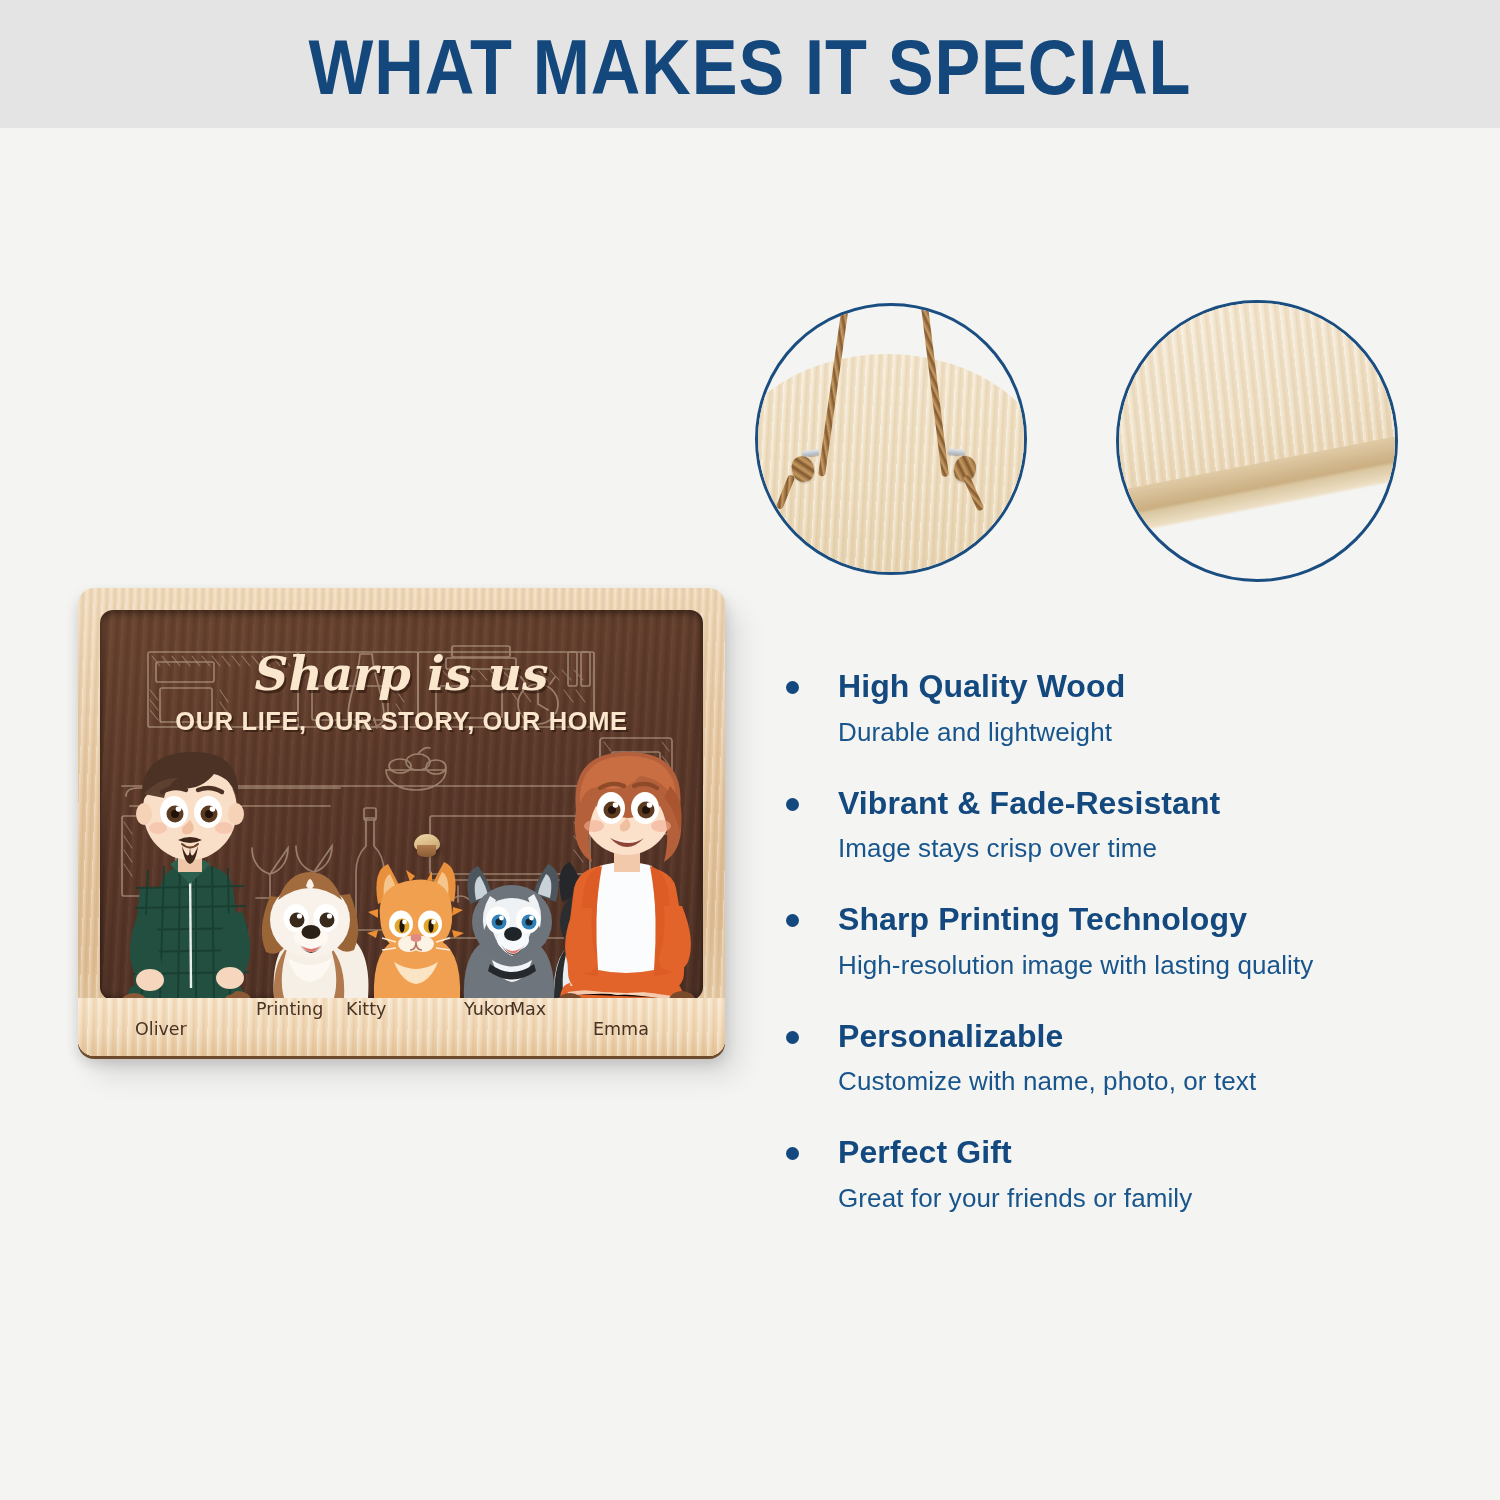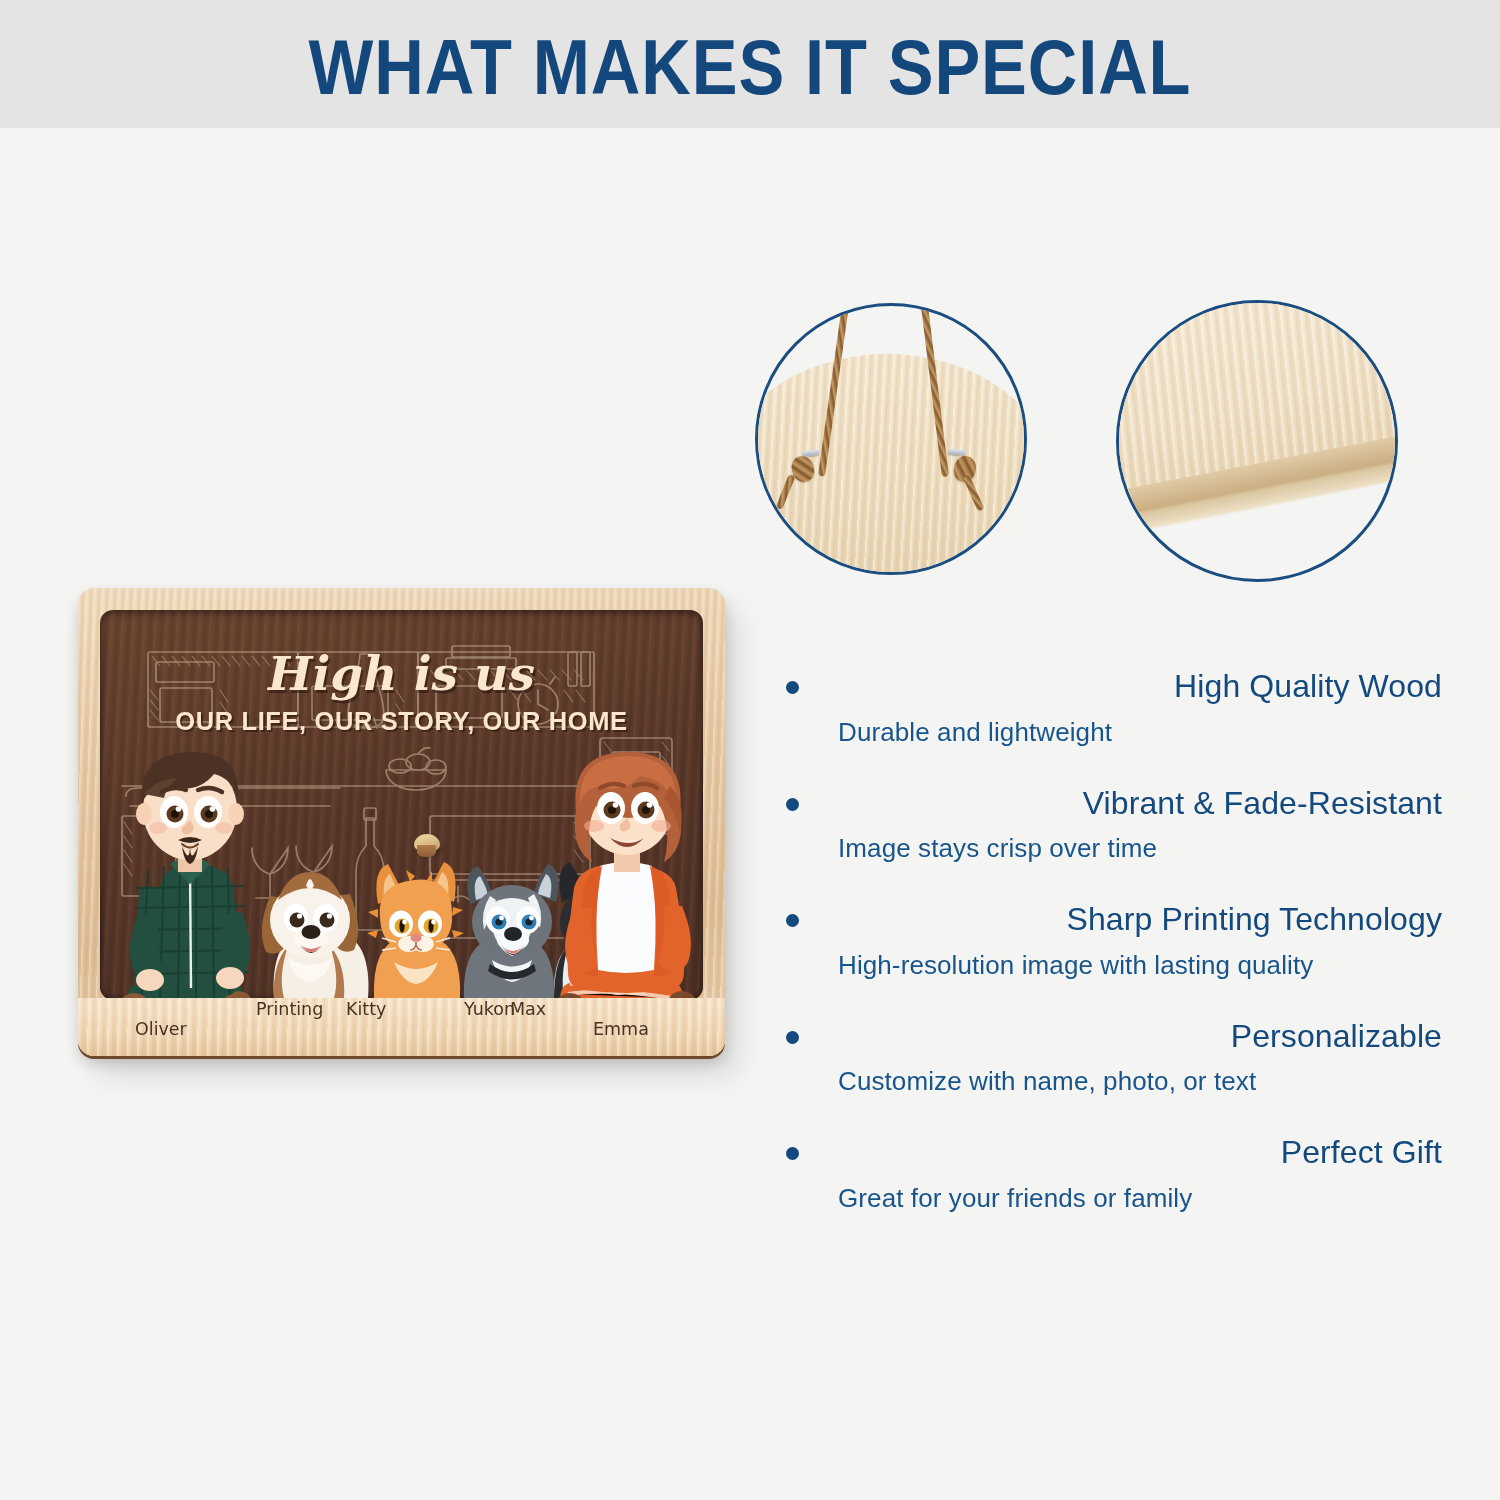--- a/index.html
+++ b/index.html
@@ -208,25 +208,24 @@
   .feature:last-child { margin-bottom: 0; margin-top: 16px; }
   .bullet {
     position: absolute;
     left: 4px; top: 13px;
     width: 13px; height: 13px;
     border-radius: 50%;
     background: #13497e;
   }
   .feature-title {
     font-size: 32px;
-    font-weight: 400;
+    font-weight: 700;
     color: #13497e;
     line-height: 1.18;
     letter-spacing: 0.1px;
-    text-align: right;
   }
   .feature-desc {
     font-size: 26px;
     font-weight: 400;
     color: #18558c;
     line-height: 1.3;
     margin-top: 10px;
     letter-spacing: 0.1px;
   }
 </style>
@@ -305,21 +304,21 @@
 
           <path d="M496 300 q18 -26 36 -4 M506 300 l0 -20 M520 298 l4 -22"></path>
 
           <rect x="22" y="206" width="54" height="80" rx="2"></rect>
           <g stroke-width="1.1" opacity="0.8">
             <path d="M24 212 l8 12 M24 226 l8 12 M24 240 l8 12 M24 254 l8 12"></path>
           </g>
         </g>
       </svg>
 
-      <div class="sign-script">High is us</div>
+      <div class="sign-script">Sharp is us</div>
       <div class="sign-sub">OUR LIFE, OUR STORY, OUR HOME</div>
     </div>
 
     <svg class="figs" viewBox="0 0 647 468">
 
       <g>
 
         <path d="M52 400 q-8 16 8 20 q22 6 50 4 q30 -2 46 -8 q14 -6 6 -18 q-12 -14 -54 -12 q-42 2 -56 14 Z" fill="#215040"></path>
         <ellipse cx="56" cy="414" rx="13" ry="9" fill="#8a5a36"></ellipse>
         <ellipse cx="160" cy="412" rx="13" ry="9" fill="#8a5a36"></ellipse>

